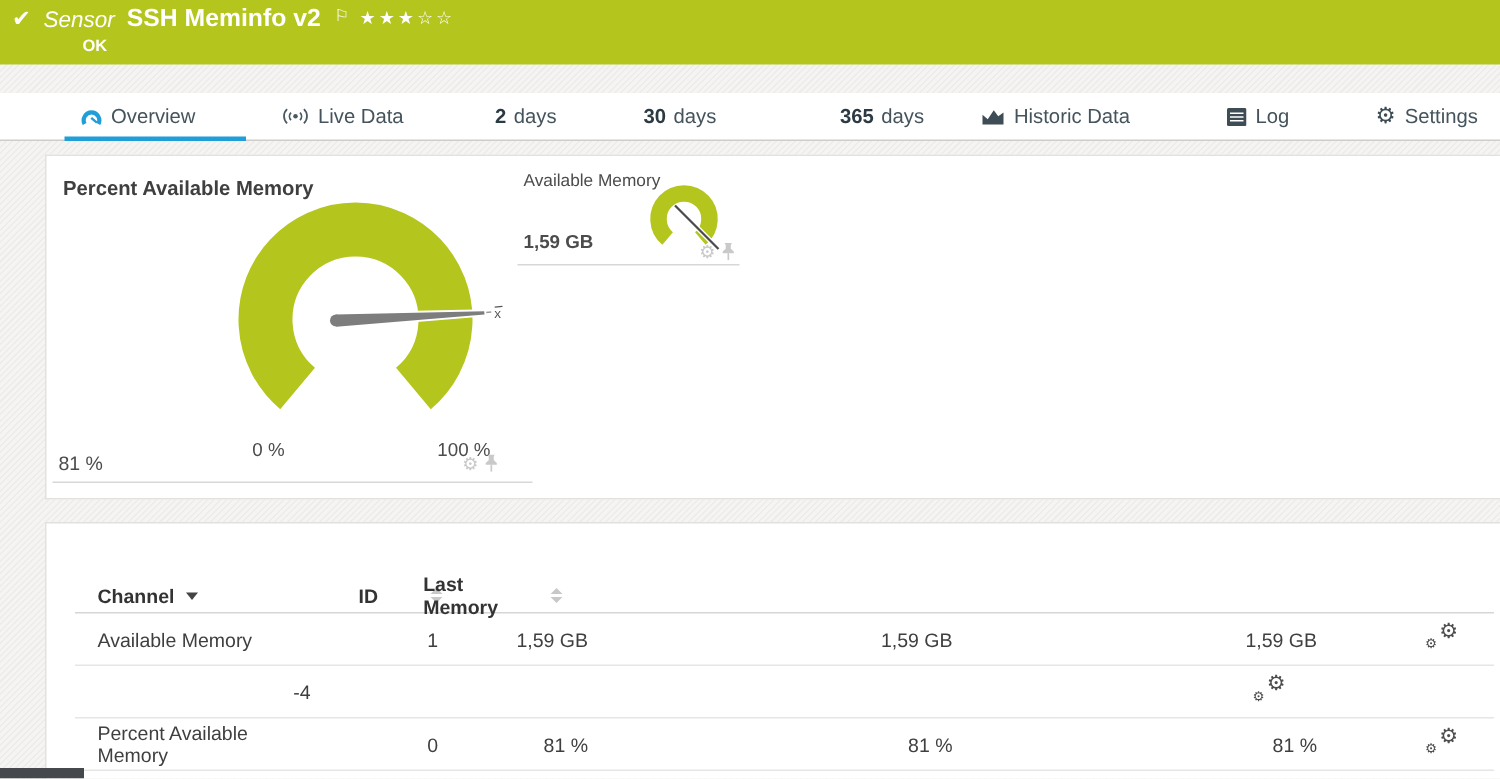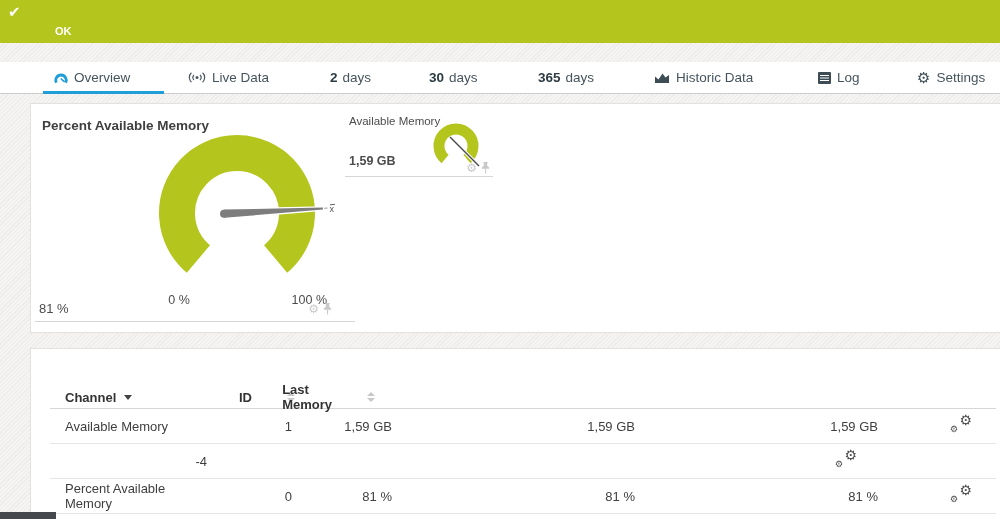--- a/index.html
+++ b/index.html
@@ -75,20 +75,26 @@
 
   .darkbar{position:absolute;left:0;top:512px;width:56px;height:7px;background:#45494e;}
 </style>
 </head>
 <body>
 
 <div class="stage">
 
   <header class="greenbar">
     <span class="chk">✔</span>
+    <div class="titlerow">
+      <span class="kind">Sensor</span>
+      <span class="gtitle-main">SSH Meminfo v2</span>
+      <span class="flag">⚐</span>
+      <span class="stars">★★★☆☆</span>
+    </div>
     <div class="ok">OK</div>
   </header>
 
   <nav class="tabbar">
     <div class="tab" style="left:188px">
       <svg width="18" height="13" viewBox="0 0 18 13" fill="none" stroke="#4a5961" stroke-width="1.2">
         <circle cx="9" cy="6.5" r="1.5" fill="#4a5961" stroke="none"></circle>
         <path d="M6 4 a3.6 3.6 0 0 0 0 5"></path>
         <path d="M3.4 1.8 a6.4 6.4 0 0 0 0 9.4"></path>
         <path d="M12 4 a3.6 3.6 0 0 1 0 5"></path>
@@ -108,21 +114,21 @@
     <div class="tab" style="left:330px">
       <b>2</b>
       <span>days</span>
     </div>
 
     <div class="tab" style="left:429px">
       <b>30</b>
       <span>days</span>
     </div>
 
-    <div class="tab" style="left:538px">
+    <div class="tab" style="left:560px">
       <b>365</b>
       <span>days</span>
     </div>
 
     <div class="tab" style="left:654px">
       <svg width="16" height="12" viewBox="0 0 16 12">
         <path d="M1 11 V4.5 L4.5 7.5 L8.5 1.5 L11.5 5.5 L15 3 V11 Z" fill="#3e4d55"></path>
       </svg>
       <span>Historic Data</span>
     </div>

